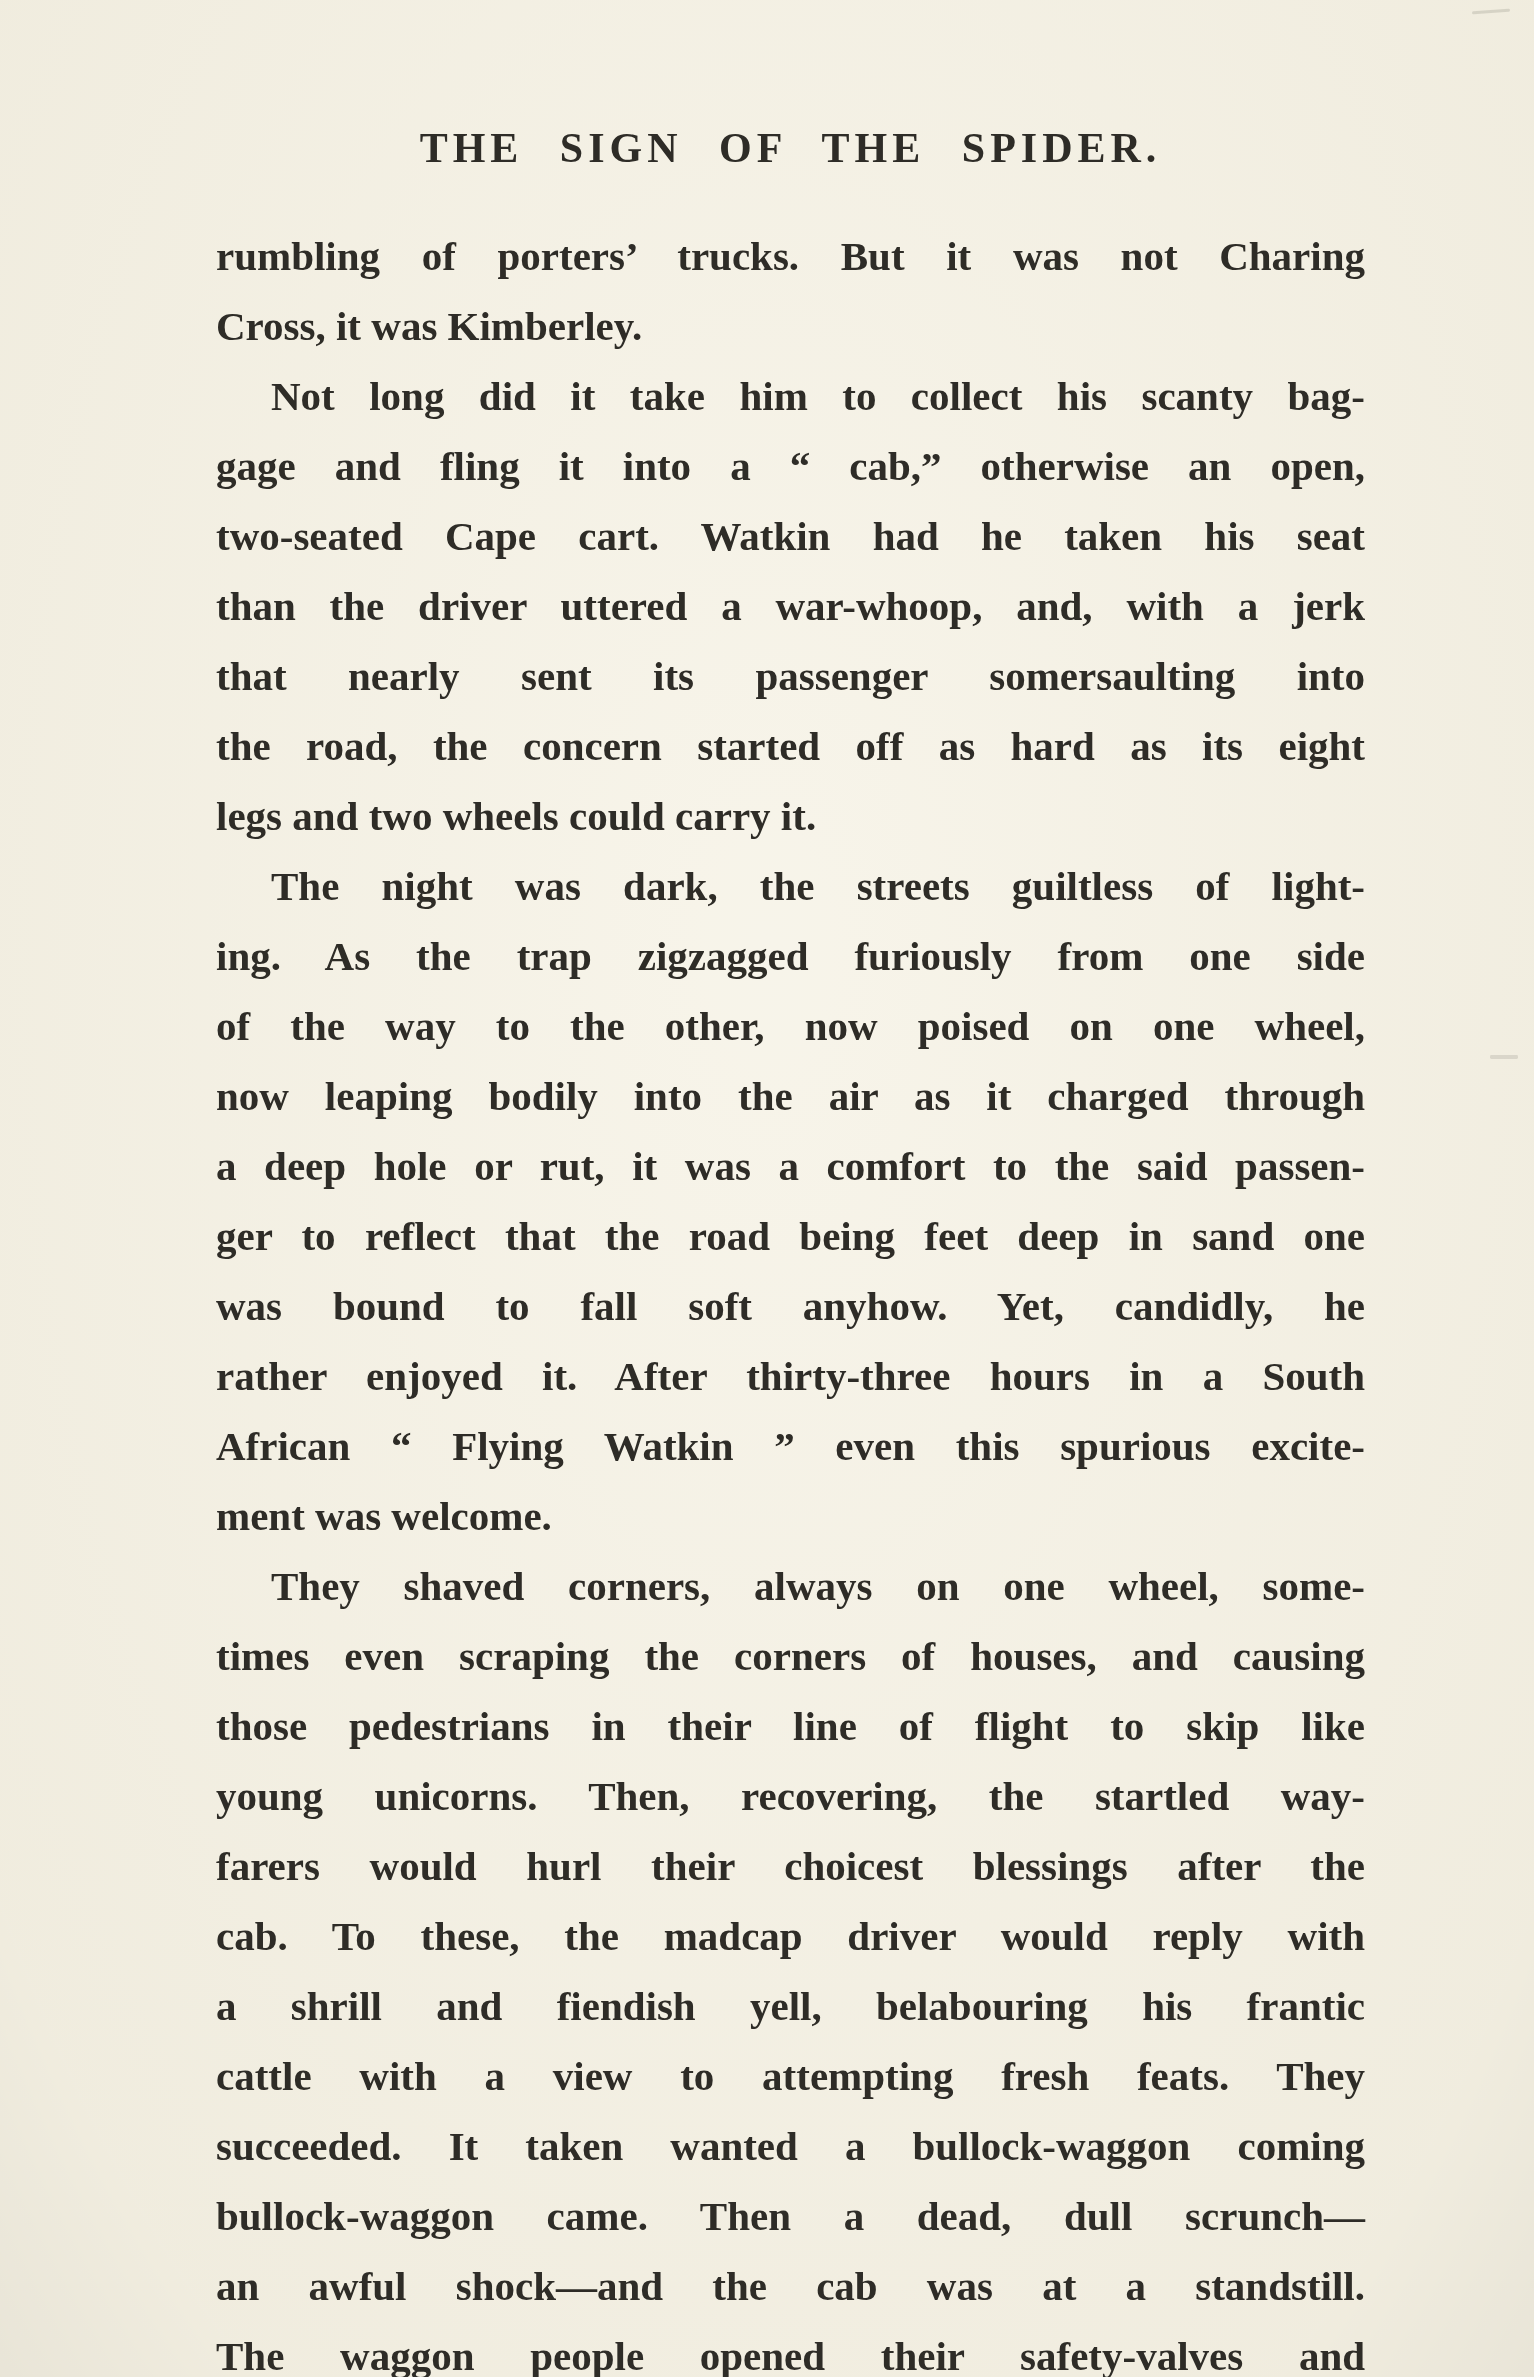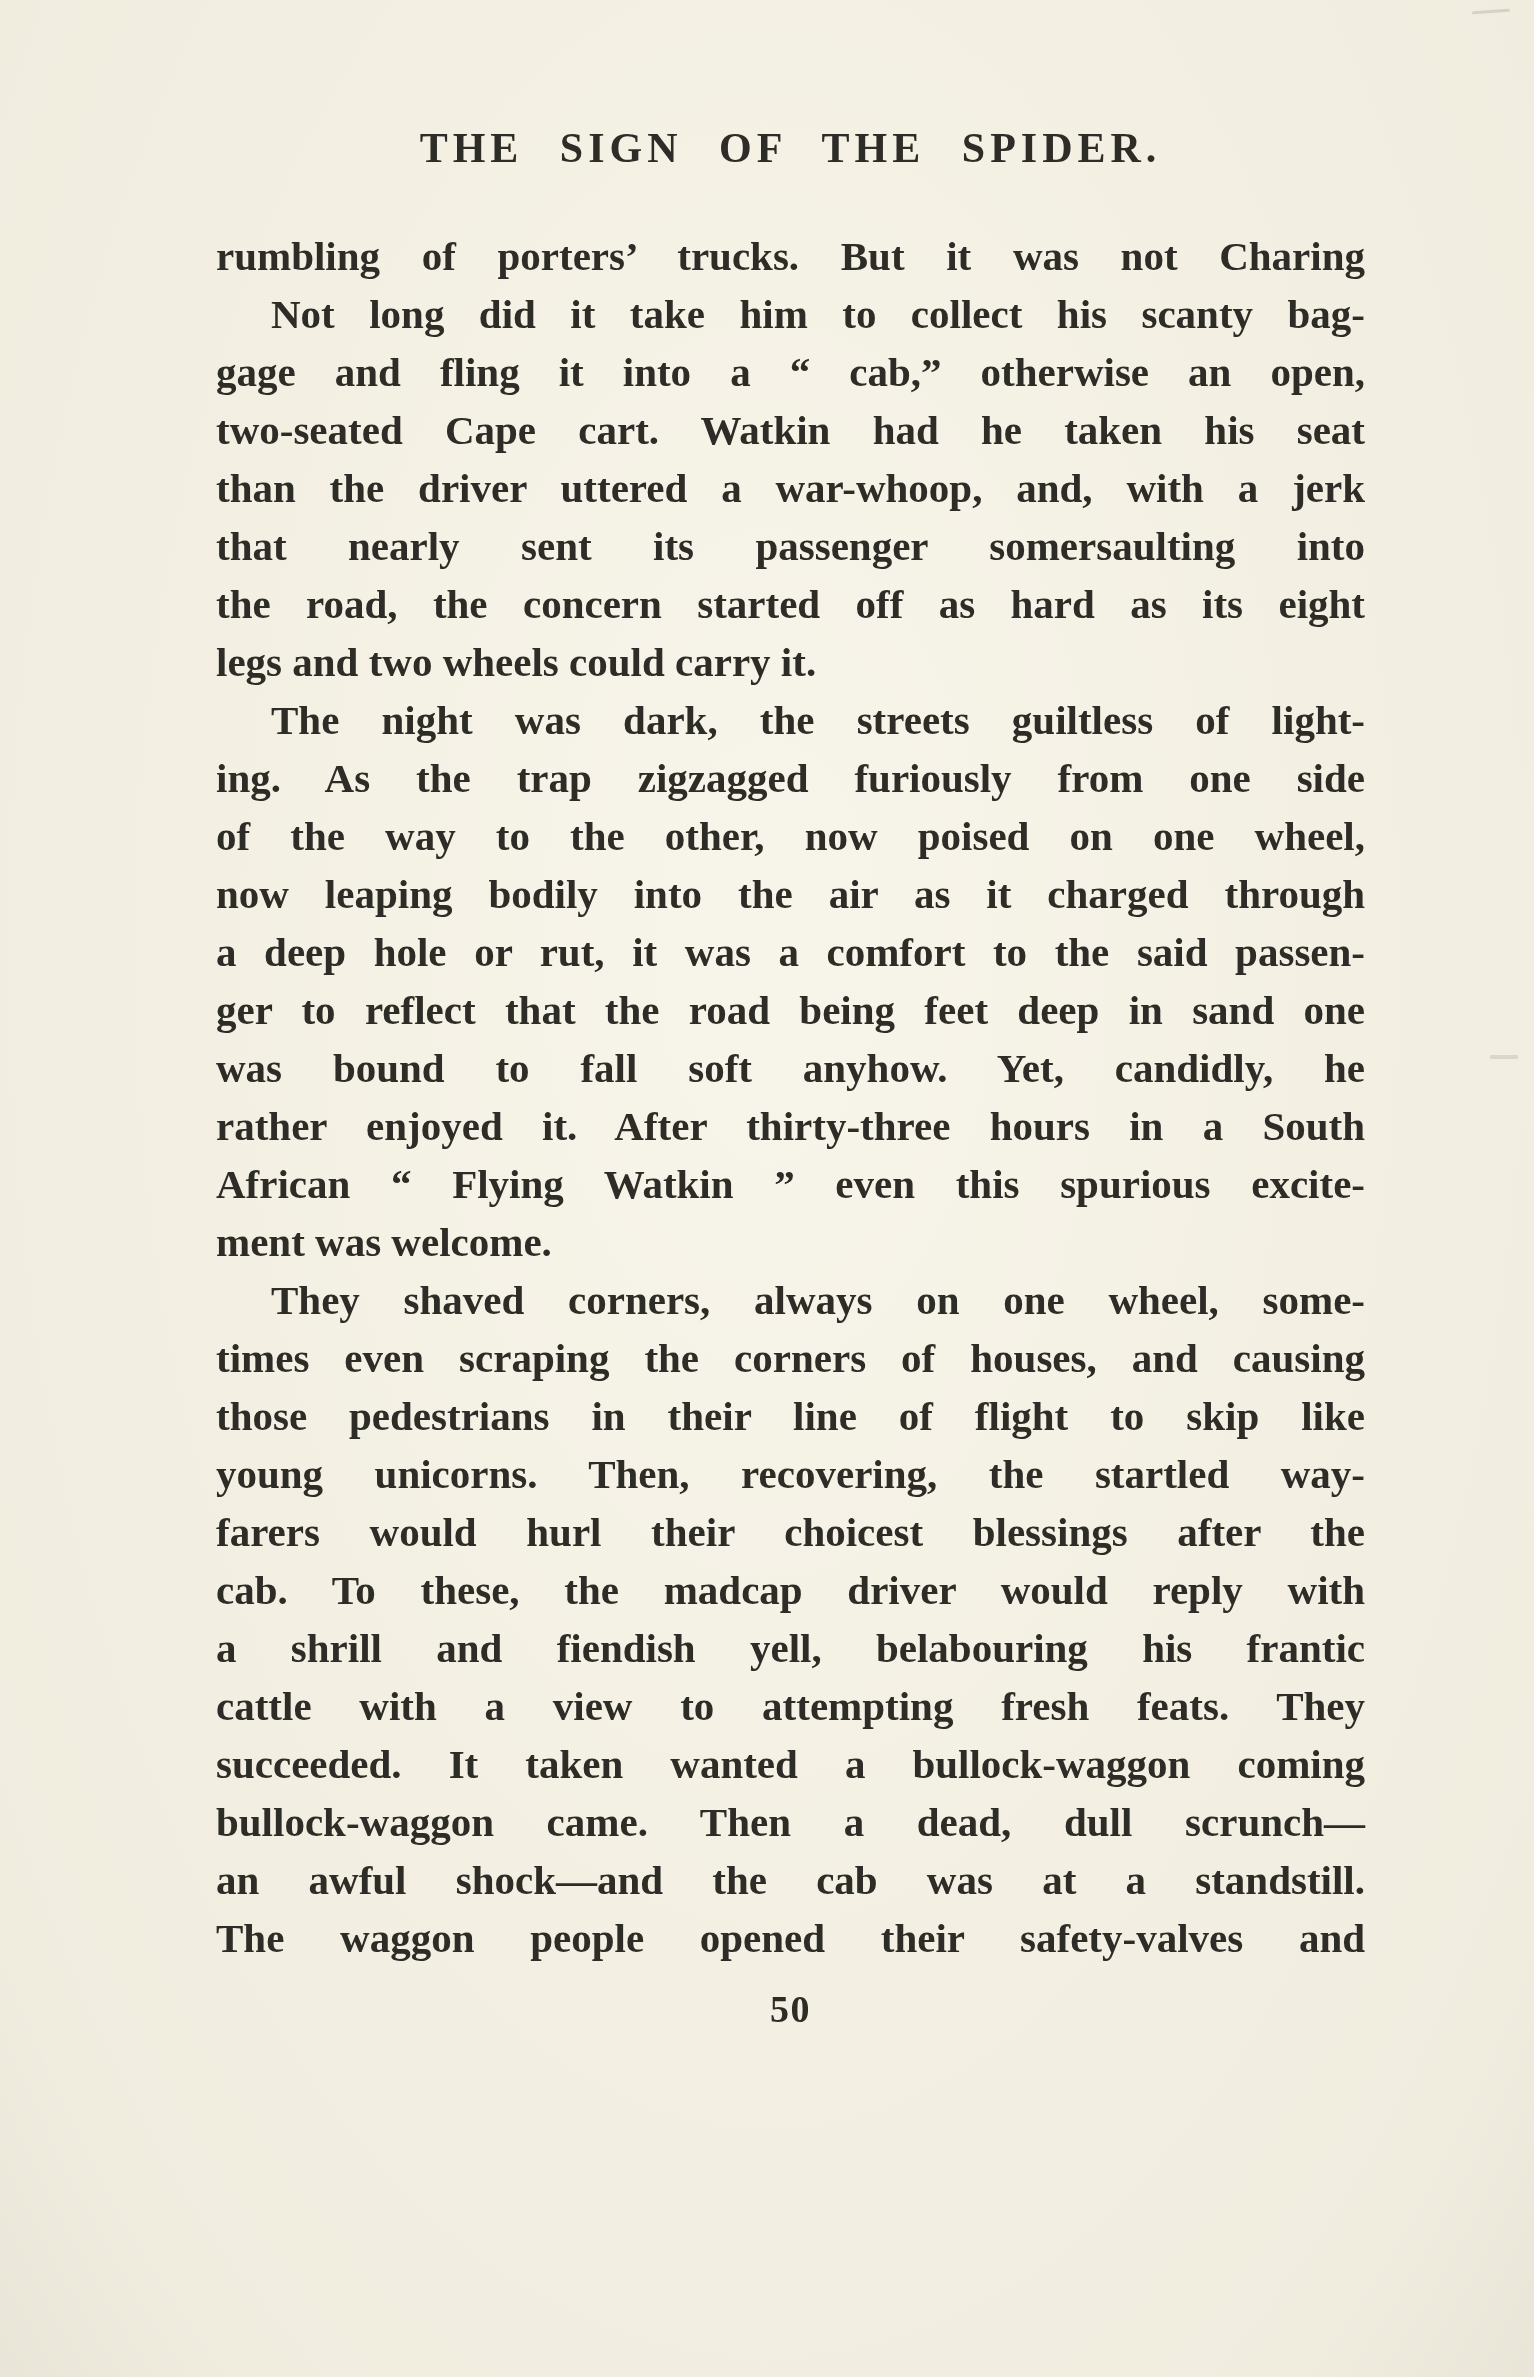--- a/index.html
+++ b/index.html
@@ -42,20 +42,21 @@
   .text-block {
     width: 1149px;
   }
   .line {
     font-size: 41px;
     line-height: 58px;
     height: 58px;
     text-align: justify;
     text-align-last: justify;
     white-space: normal;
+    margin-top: 12px;
   }
   .line.last {
     text-align-last: left;
   }
   .line.indent {
     text-indent: 55px;
   }
   .folio {
     width: 1149px;
     text-align: center;
@@ -74,20 +75,21 @@
 </head>
 <body>
 
 <div class="page">
   <div class="scan-mark m1"></div>
   <div class="scan-mark m2"></div>
   <div class="content">
     <div class="running-head">THE SIGN OF THE SPIDER.</div>
     <div class="text-block">
         <div class="line">rumbling of porters’ trucks.  But it was not Charing</div>
+        <div class="line last">Cross, it was Kimberley.</div>
         <div class="line indent">Not long did it take him to collect his scanty bag-</div>
         <div class="line">gage and fling it into a “ cab,” otherwise an open,</div>
         <div class="line">two-seated Cape cart.  Watkin had he taken his seat</div>
         <div class="line">than the driver uttered a war-whoop, and, with a jerk</div>
         <div class="line">that nearly sent its passenger somersaulting into</div>
         <div class="line">the road, the concern started off as hard as its eight</div>
         <div class="line last">legs and two wheels could carry it.</div>
         <div class="line indent">The night was dark, the streets guiltless of light-</div>
         <div class="line">ing.  As the trap zigzagged furiously from one side</div>
         <div class="line">of the way to the other, now poised on one wheel,</div>

